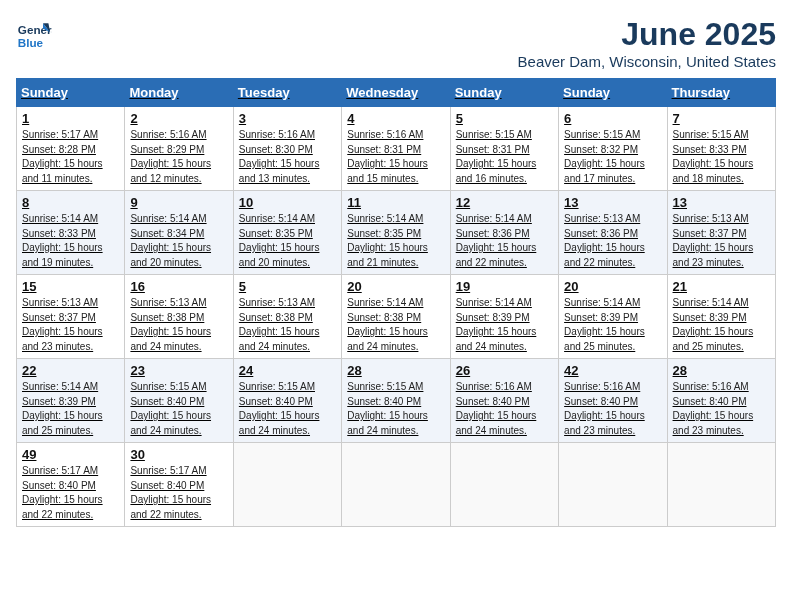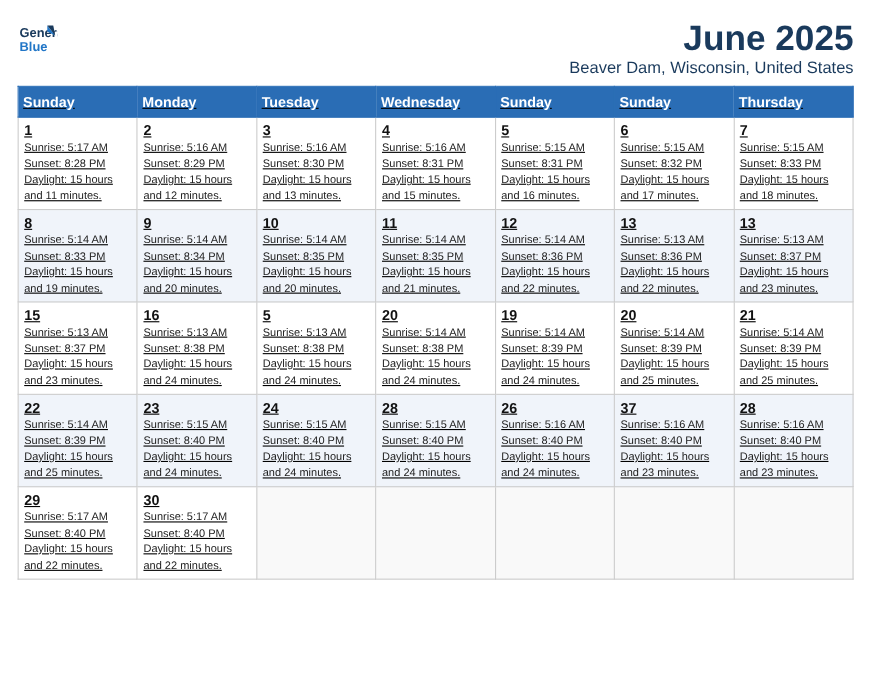--- a/index.html
+++ b/index.html
@@ -215,31 +215,31 @@
         </td>
         <td>
           <div class="day-num">28</div>
           <div class="day-info">Sunrise: 5:15 AM<br>Sunset: 8:40 PM<br>Daylight: 15 hours and 24 minutes.</div>
         </td>
         <td>
           <div class="day-num">26</div>
           <div class="day-info">Sunrise: 5:16 AM<br>Sunset: 8:40 PM<br>Daylight: 15 hours and 24 minutes.</div>
         </td>
         <td>
-          <div class="day-num">37</div>
+          <div class="day-num">42</div>
           <div class="day-info">Sunrise: 5:16 AM<br>Sunset: 8:40 PM<br>Daylight: 15 hours and 23 minutes.</div>
         </td>
         <td>
           <div class="day-num">28</div>
           <div class="day-info">Sunrise: 5:16 AM<br>Sunset: 8:40 PM<br>Daylight: 15 hours and 23 minutes.</div>
         </td>
       </tr>
       <tr>
         <td>
-          <div class="day-num">29</div>
+          <div class="day-num">49</div>
           <div class="day-info">Sunrise: 5:17 AM<br>Sunset: 8:40 PM<br>Daylight: 15 hours and 22 minutes.</div>
         </td>
         <td>
           <div class="day-num">30</div>
           <div class="day-info">Sunrise: 5:17 AM<br>Sunset: 8:40 PM<br>Daylight: 15 hours and 22 minutes.</div>
         </td>
         <td class="empty-cell"></td>
         <td class="empty-cell"></td>
         <td class="empty-cell"></td>
         <td class="empty-cell"></td>

